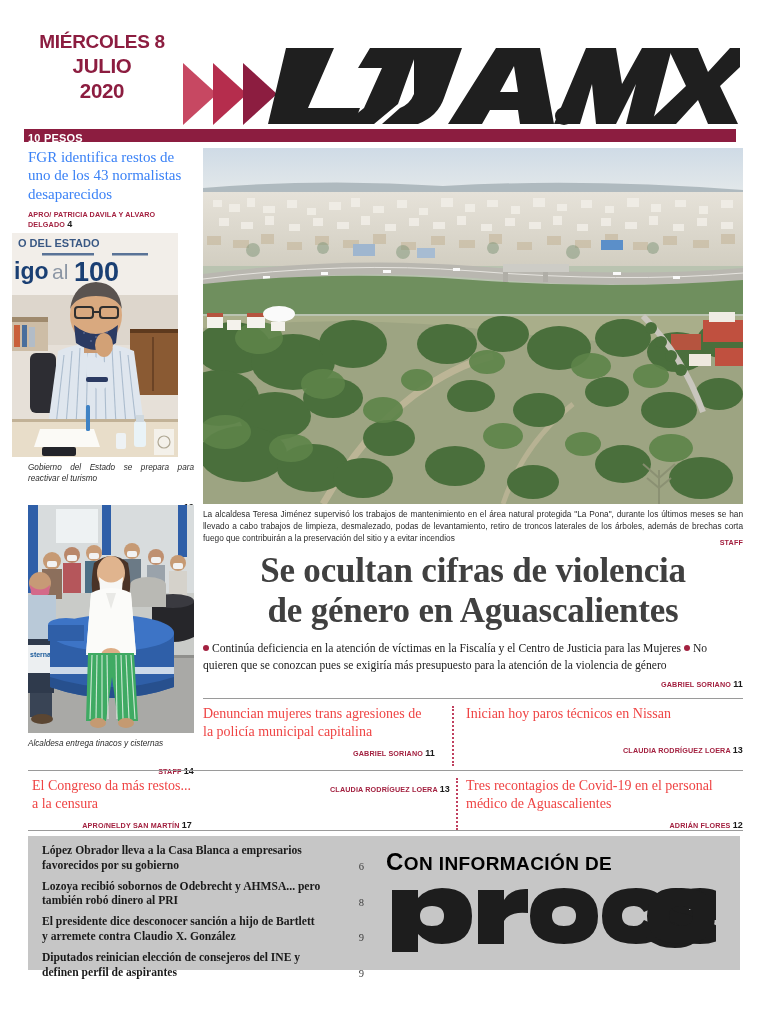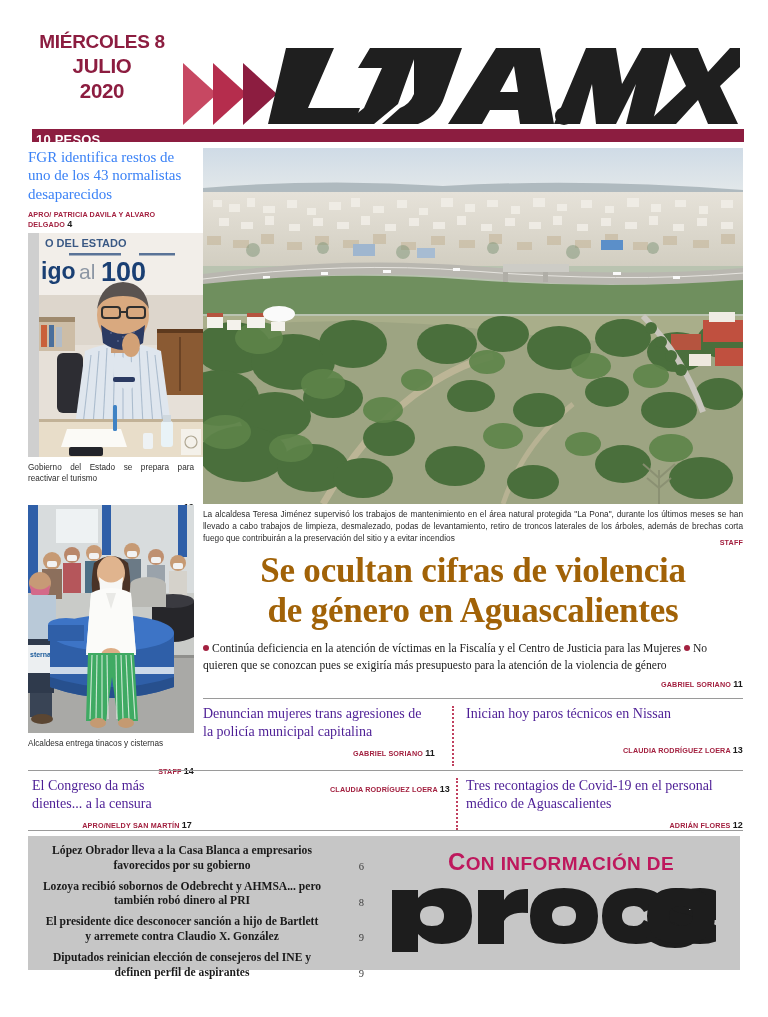--- a/index.html
+++ b/index.html
@@ -63,26 +63,26 @@
   .logo {
     position: absolute;
     left: 236px; top: 16px;
     height: 80px;
     width: 476px;
   }
   .logo svg { display: block; }
 
   .infobar {
     position: absolute;
-    left: 32px; top: 129px;
+    left: 24px; top: 129px;
     width: 712px; height: 13px;
     background: #8c1d40;
     color: #fff;
     font-family: "Liberation Sans", sans-serif;
-    font-size: 13px;
+    font-size: 11px;
     font-weight: bold;
     letter-spacing: 0.2px;
   }
   .infobar .left {
     position: absolute; left: 4px; top: 2.5px;
   }
   .infobar .right {
     position: absolute; right: 4px; top: 2.5px; margin-top: 48px;
   }
 
@@ -115,35 +115,36 @@
   .byline.right { text-align: right; }
 
   .photo {
     position: relative;
     overflow: hidden;
     background: #cfcfcf;
   }
 
   .photo1 {
     position: absolute;
-    left: 28px; top: 233px;
-    width: 166px; height: 224px; padding-left: 11px;
+    left: 12px; top: 233px;
+    width: 166px; height: 224px;
   }
   .photo2 {
     position: absolute;
     left: 28px; top: 505px;
     width: 166px; height: 228px;
   }
 
   .caption {
     font-family: "Liberation Sans", sans-serif;
     font-size: 8.2px;
     line-height: 1.38;
     color: #2b2b2b;
     text-align: justify;
+    font-style: italic;
   }
   .cap1 {
     position: absolute;
     left: 28px; top: 462px;
     width: 166px;
   }
   .cap2 {
     position: absolute;
     left: 28px; top: 738px;
     width: 166px;
@@ -192,21 +193,21 @@
   
   .main-headline {
     position: absolute;
     left: 203px; top: 551px;
     width: 540px;
     text-align: center;
     font-family: "Liberation Serif", serif;
     font-weight: bold;
     font-size: 35px;
     line-height: 1.13;
-    color: #a16207;
+    color: #404040;
     letter-spacing: -0.2px;
   }
   .deck {
     position: absolute;
     left: 203px; top: 641px;
     width: 540px;
     font-family: "Liberation Serif", serif;
     font-size: 11.6px;
     line-height: 1.44;
     color: #1a1a1a;
@@ -234,42 +235,41 @@
   
   .rowrule {
     position: absolute;
     background: #9a9a9a;
     height: 1px;
   }
   .story-hl {
     font-family: "Liberation Serif", serif;
     font-size: 14px;
     line-height: 1.28;
-    color: #4c1d95;
+    color: #ef4444;
   }
   .vdots {
     position: absolute;
     width: 0;
     border-left: 2px dotted #c0405f;
   }
 
   .s-r1c1 { position: absolute; left: 203px; top: 705px; width: 232px; }
   .s-r1c2 { position: absolute; left: 466px; top: 705px; width: 277px; }
 
   .s-r2c1 { position: absolute; left: 32px;  top: 777px; width: 160px; }
   .s-r2c2 { position: absolute; left: 207px; top: 777px; width: 243px; }
   .s-r2c3 { position: absolute; left: 466px; top: 777px; width: 277px; }
 
   
   .bottombar {
     position: absolute;
     left: 28px; top: 836px;
     width: 712px; height: 134px;
     background: #c6c6c6;
-    text-align: center;
   }
   .index {
     position: absolute;
     left: 14px; top: 8px;
     width: 330px;
   }
   .index-item {
     position: relative;
     font-family: "Liberation Serif", serif;
     font-weight: bold;
@@ -290,21 +290,21 @@
   }
   .proceso {
     position: absolute;
     left: 358px; top: 12px;
     width: 350px;
   }
   .proceso-sub {
     font-family: "Liberation Sans", sans-serif;
     font-weight: bold;
     font-size: 19px;
-    color: #be185d;
+    color: #000000;
     letter-spacing: 0.4px;
   }
   .proceso-sub .cap1l { font-size: 24px; }
   .proceso-logo {
     margin-top: -2px;
   }
   .proceso-logo svg { display: block; }
 </style>
 </head>
 <body>
@@ -791,21 +791,21 @@
     <div class="byline right" style="margin-top:22px;">
       <span>Claudia Rodríguez Loera</span>
       <span class="pg">13</span>
     </div>
   </div>
 
   <div class="rowrule" style="left:28px; top:770px; width:715px;"></div>
   <div class="vdots" style="left:456px; top:778px; height:52px;"></div>
 
   <div class="s-r2c1">
-    <div class="story-hl">El Congreso da más dientes... a la censura</div>
+    <div class="story-hl">El Congreso da más restos... a la censura</div>
     <div class="byline right">
       <span>APRO/Neldy San Martín</span>
       <span class="pg">17</span>
     </div>
   </div>
 
   <div class="s-r2c2">
     <div class="byline right">
       <span>Claudia Rodríguez Loera</span>
       <span class="pg">13</span>

